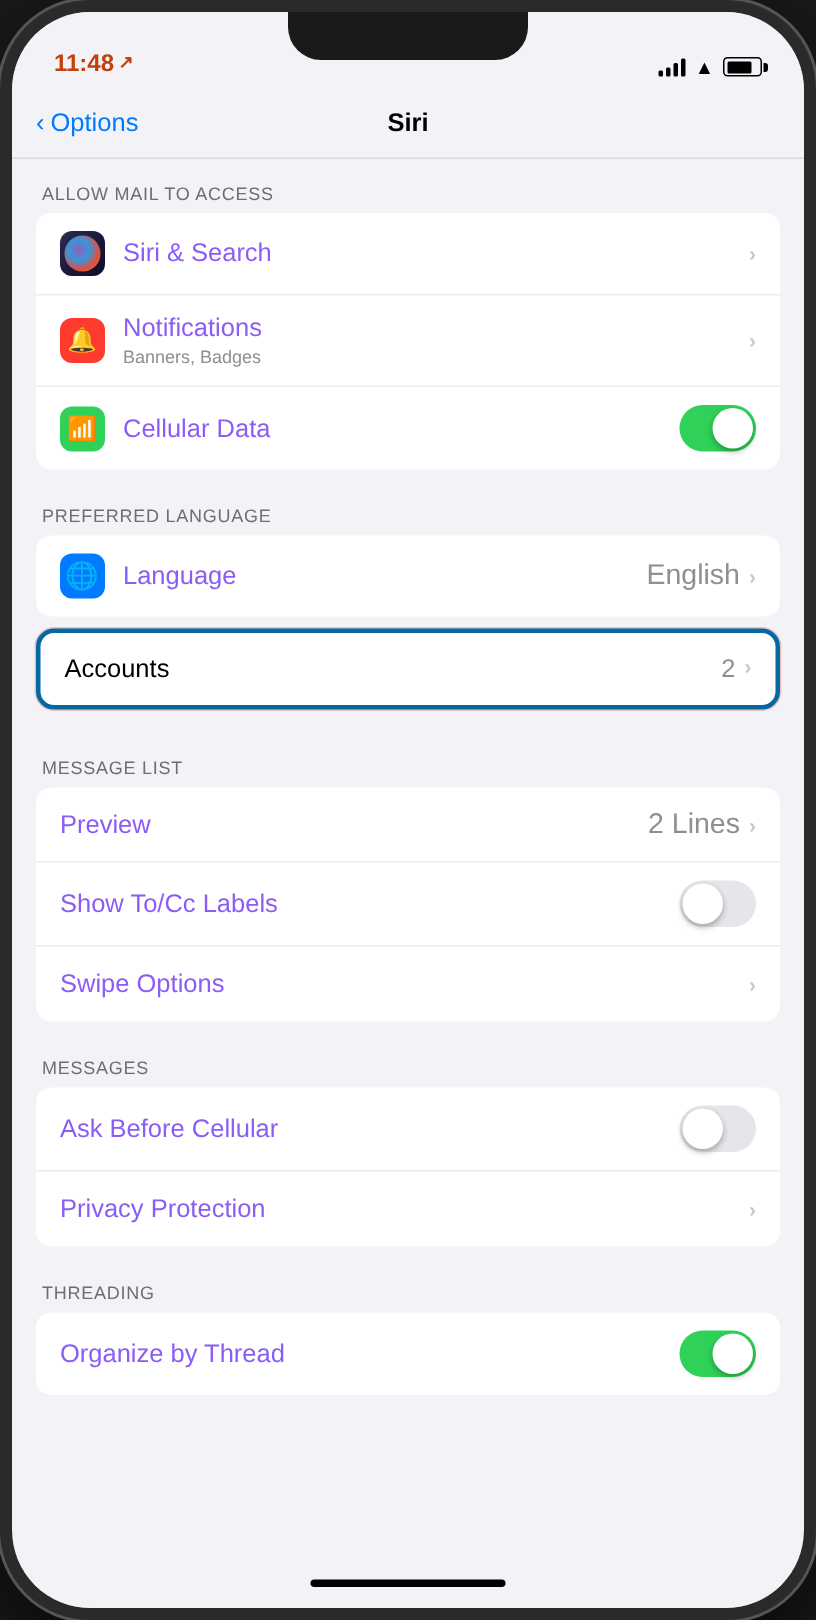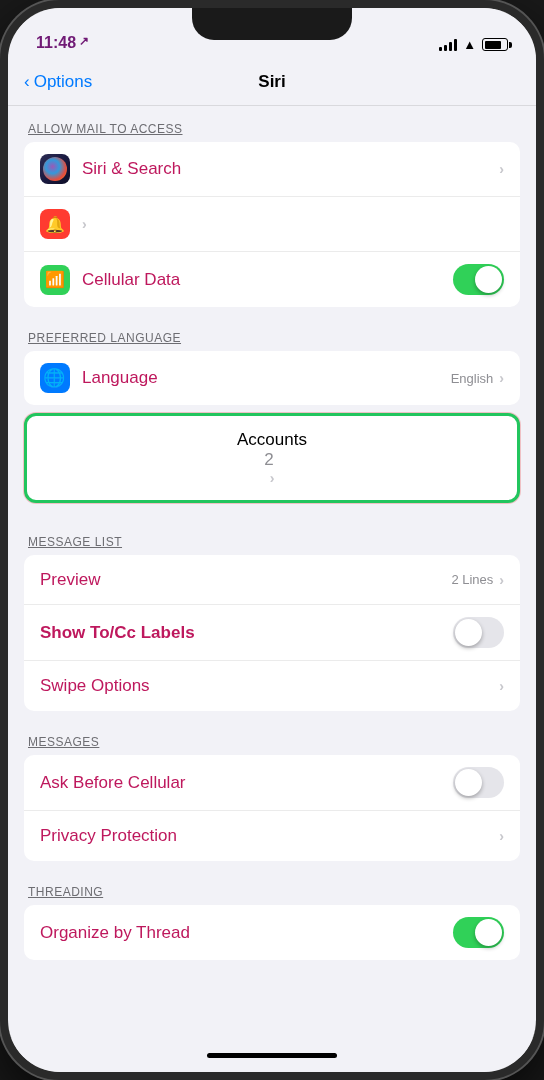--- a/index.html
+++ b/index.html
@@ -79,21 +79,21 @@
       padding: 0 28px 6px;
       justify-content: space-between;
       flex-shrink: 0;
       position: relative;
       z-index: 5;
     }
 
     .status-time {
       font-size: 16px;
       font-weight: 600;
-      color: #701a75;
+      color: #c2410c;
       display: flex;
       align-items: flex-start;
       gap: 3px;
     }
 
     .status-icons {
       display: flex;
       align-items: center;
       gap: 6px;
     }
@@ -188,21 +188,20 @@
       margin-bottom: 8px;
     }
 
     .section-header {
       font-size: 12px;
       font-weight: 400;
       color: #6d6d72;
       letter-spacing: 0.5px;
       text-transform: uppercase;
       padding: 16px 20px 6px;
-      text-decoration: underline;
     }
 
     .section-body {
       background: #fff;
       border-radius: 10px;
       margin: 0 16px;
       overflow: hidden;
     }
 
     .list-item {
@@ -230,31 +229,31 @@
       font-size: 16px;
       color: #fff;
     }
     .icon-notifications { background: #ff3b30; }
     .icon-cellular { background: #30d158; }
     .icon-language { background: #007AFF; }
 
     .item-label {
       flex: 1;
       font-size: 17px;
-      color: #be185d;
+      color: #8b5cf6;
     }
 
     .item-sublabel {
       font-size: 12px;
       color: #8e8e93;
       margin-top: 2px;
     }
 
     .item-value {
-      font-size: 13px;
+      font-size: 19px;
       color: #8e8e93;
       margin-right: 6px;
     }
 
     .chevron {
       color: #c7c7cc;
       font-size: 14px;
       font-weight: 600;
     }
 
@@ -284,27 +283,26 @@
 
     
     .accounts-section {
       margin: 8px 16px 16px;
     }
 
     .accounts-item {
       background: #fff;
       border-radius: 12px;
       display: flex;
-      align-items: center;
+      align-items: flex-start;
       padding: 14px 16px;
       min-height: 54px;
       cursor: pointer;
-      border: 3px solid #22c55e;
+      border: 3px solid #0369a1;
       box-shadow: 0 0 0 1px rgba(230,0,0,0.2);
-      flex-direction: column;
     }
 
     .accounts-label {
       flex: 1;
       font-size: 17px;
       color: #000;
     }
 
     .accounts-value {
       font-size: 17px;
@@ -391,20 +389,24 @@
               <div class="siri-inner"></div>
             </div>
             <div style="flex:1;">
               <div class="item-label">Siri &amp; Search</div>
             </div>
             <span class="chevron">›</span>
           </div>
 
           <div class="list-item">
             <div class="item-icon icon-notifications" style="font-size:16px;">🔔</div>
+            <div style="flex:1;">
+              <div class="item-label">Notifications</div>
+              <div class="item-sublabel">Banners, Badges</div>
+            </div>
             <span class="chevron">›</span>
           </div>
 
           <div class="list-item">
             <div class="item-icon icon-cellular" style="font-size:16px;">📶</div>
             <div style="flex:1;">
               <div class="item-label">Cellular Data</div>
             </div>
             <div class="toggle on">
               <div class="toggle-knob"></div>
@@ -442,21 +444,21 @@
 
           <div class="list-item">
             <div style="flex:1;">
               <div class="item-label">Preview</div>
             </div>
             <span class="item-value">2 Lines</span>
             <span class="chevron">›</span>
           </div>
 
           <div class="list-item">
-            <div style="flex:1;font-weight:bold;">
+            <div style="flex:1;">
               <div class="item-label">Show To/Cc Labels</div>
             </div>
             <div class="toggle off">
               <div class="toggle-knob"></div>
             </div>
           </div>
 
           <div class="list-item">
             <div style="flex:1;">
               <div class="item-label">Swipe Options</div>

